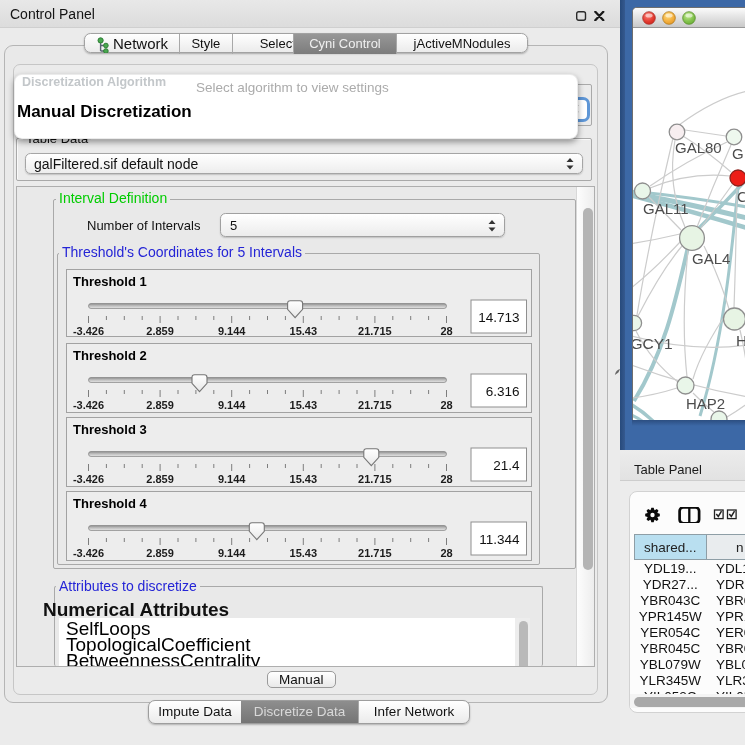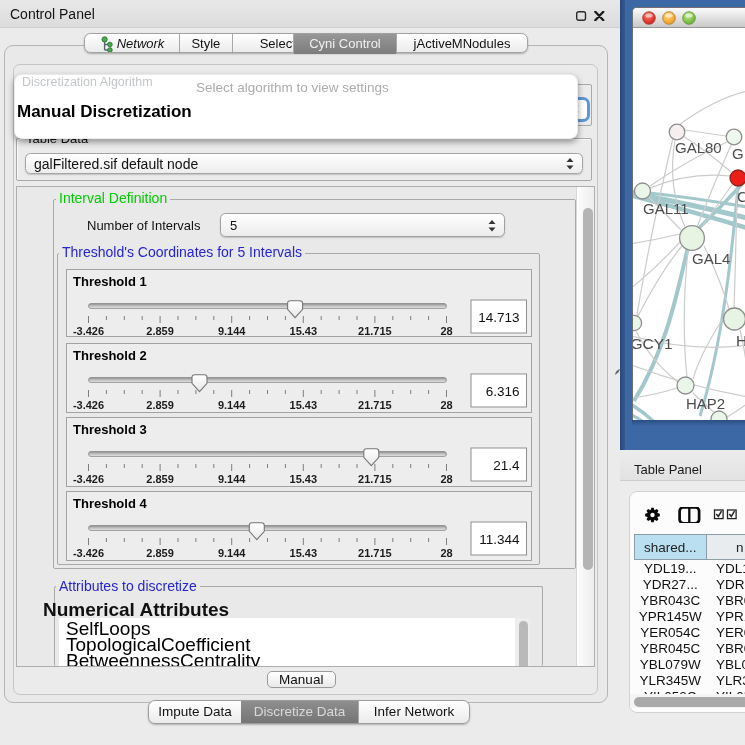--- a/index.html
+++ b/index.html
@@ -11,21 +11,21 @@
  <div class="abs" style="left:10px;top:6px;font-size:14px;color:#141414">Control Panel</div>
  <svg class="abs" style="left:576px;top:11px" width="30" height="10" viewBox="0 0 30 10">
    <rect x="0.7" y="0.7" width="8.8" height="8.6" rx="2" fill="none" stroke="#2b2b2b" stroke-width="1.4"></rect>
    <path d="M19.3 0.8 L27.3 9.2 M27.3 0.8 L19.3 9.2" stroke="#1a1a1a" stroke-width="2.3" stroke-linecap="round"></path>
  </svg>
 </div>
 
 <div class="abs" style="left:3.5px;top:45px;width:604px;height:658px;border:1.5px solid #b5b5b5;border-radius:9px;background:#e9e9e9"></div>
 <div class="abs" style="left:13px;top:64px;width:585px;height:631px;border:1px solid #c6c6c6;border-radius:7px;background:#ebebeb"></div>
 <div class="abs" style="left:84px;top:33px;width:444px;height:20px;background:linear-gradient(#ffffff,#ebebeb);border:1px solid #a2a2a2;border-radius:6.5px;box-shadow:0 1px 2px rgba(0,0,0,0.28)">
-    <div class="abs" style="left:0px;top:0;width:94px;height:20px;line-height:19px;text-align:center;font-size:13px;color:#111;border-radius:6px 0 0 6px;font-style:italic;"><svg width="15" height="17" viewBox="0 0 15 17" style="vertical-align:-4px;margin-right:2px">
+    <div class="abs" style="left:0px;top:0;width:94px;height:20px;line-height:19px;text-align:center;font-size:15px;color:#111;border-radius:6px 0 0 6px;"><svg width="15" height="17" viewBox="0 0 15 17" style="vertical-align:-4px;margin-right:2px">
         <path d="M4.6 6 L4.6 15 M4.6 9.5 L8.8 9.5 M4.6 15 L8.8 15" stroke="#5a6472" stroke-width="1.4" fill="none"></path>
         <circle cx="4.6" cy="4.4" r="2.6" fill="#49a94f" stroke="#2e7d36" stroke-width="1"></circle>
         <circle cx="9.9" cy="9.5" r="2.3" fill="#49a94f" stroke="#2e7d36" stroke-width="1"></circle>
         <circle cx="9.9" cy="15" r="2.3" fill="#49a94f" stroke="#2e7d36" stroke-width="1"></circle>
       </svg>Network</div>
     <div class="abs" style="left:94px;top:0;width:52.7px;height:20px;line-height:19px;text-align:center;font-size:13px;color:#111;border-left:1px solid #a8a8a8;">Style</div>
     <div class="abs" style="left:146.7px;top:0;width:61.3px;height:20px;line-height:19px;text-align:center;font-size:13px;color:#111;border-left:1px solid #a8a8a8;padding-left:27px;">Select</div>
     <div class="abs" style="left:208px;top:0;width:103px;height:20px;line-height:19px;text-align:center;font-size:13px;background:linear-gradient(#979797,#7c7c7c);color:#f0f0f0;border-left:1px solid #a8a8a8;">Cyni Control</div>
     <div class="abs" style="left:311px;top:0;width:131px;height:20px;line-height:19px;text-align:center;font-size:13px;color:#111;border-radius:0 6px 6px 0;border-left:1px solid #a8a8a8;">jActiveMNodules</div>
   </div>
@@ -189,21 +189,21 @@
 <div class="abs" style="left:148px;top:700px;width:322px;height:24px;background:linear-gradient(#ffffff,#ebebeb);border:1px solid #9d9d9d;border-radius:7px;box-shadow:0 1px 2px rgba(0,0,0,0.25)">
  <div class="abs" style="left:0;top:0;width:92px;height:22px;line-height:21px;text-align:center;font-size:13.5px;color:#111;border-radius:6px 0 0 6px">Impute Data</div>
  <div class="abs" style="left:92px;top:0;width:117px;height:22px;line-height:21px;text-align:center;font-size:13.5px;color:#d9d9d9;background:linear-gradient(#8e8e8e,#757575)">Discretize Data</div>
  <div class="abs" style="left:209px;top:0;width:111px;height:22px;line-height:21px;text-align:center;font-size:13.5px;color:#111;border-left:1px solid #a8a8a8;border-radius:0 6px 6px 0">Infer Network</div>
 </div>
 <svg class="abs" style="left:614px;top:368px" width="7" height="8" viewBox="0 0 8 9">
     <path d="M1 8 Q2 2 7 1 L5 5 Z" fill="#666"></path>
   </svg>
 
 <div class="abs" style="left:14px;top:74px;width:564px;height:64.5px;background:#ffffff;border-radius:8px;box-shadow:0 3px 6px rgba(0,0,0,0.4);border:1px solid rgba(0,0,0,0.08);overflow:hidden">
- <div class="abs" style="left:7px;top:0px;font-size:12.5px;font-weight:normal;color:#c3c7ca">Discretization Algorithm</div>
+ <div class="abs" style="left:7px;top:0px;font-size:12.5px;font-weight:bold;color:#c3c7ca">Discretization Algorithm</div>
  <div class="abs" style="left:181px;top:5px;font-size:13.5px;color:#ababab">Select algorithm to view settings</div>
  <div class="abs" style="left:2px;top:27px;font-size:17px;font-weight:bold;color:#000">Manual Discretization</div>
 </div>
 
 <div class="abs" style="left:620px;top:0;width:125px;height:450px;background:#3c68a6"></div>
 <div class="abs" style="left:620px;top:0;width:5px;height:450px;background:linear-gradient(90deg,#274a7c,#35598f)"></div>
 <div class="abs" style="left:632px;top:420px;width:113px;height:6px;background:linear-gradient(#2c4e81,#3c68a6)"></div>
 
 <div class="abs" style="left:632px;top:7px;width:113px;height:413px;border-radius:5px 0 0 0;border-left:1px solid #6f6f6f;border-top:1px solid #6f6f6f;background:#fff;overflow:hidden">
  <div class="abs" style="left:0;top:0;width:113px;height:20px;background:linear-gradient(#fbfbfb,#c9c9c9);border-bottom:1px solid #979797">

